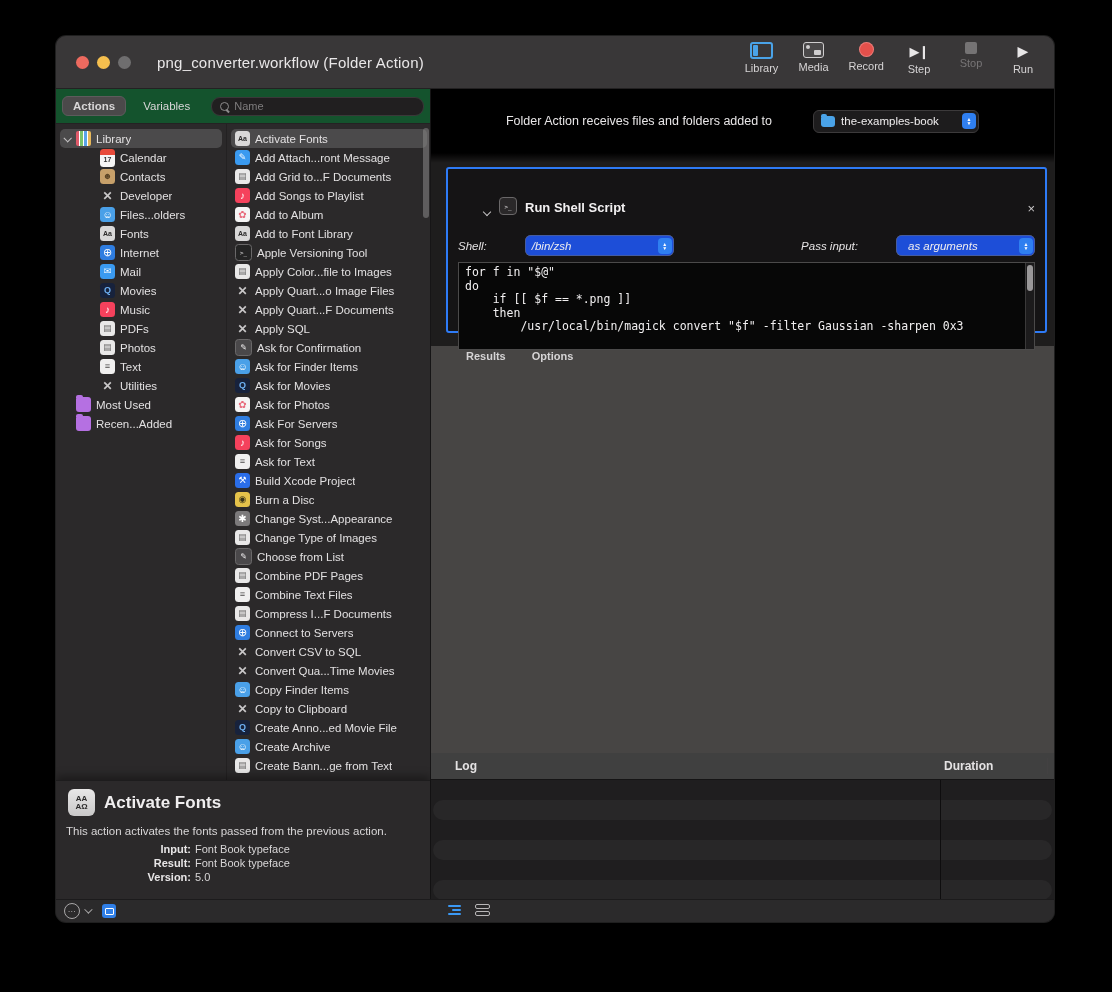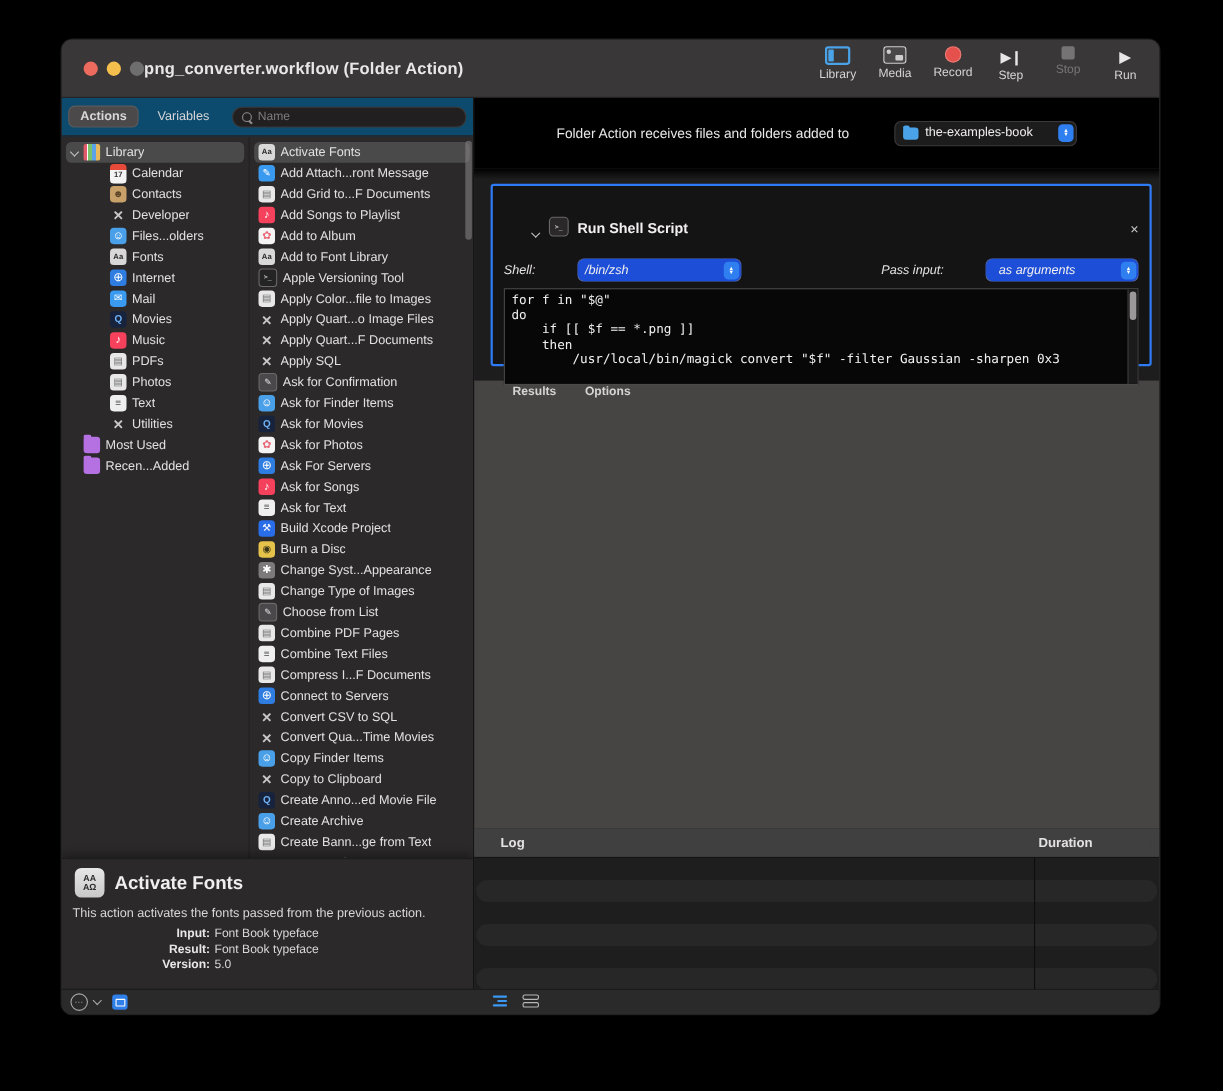--- a/index.html
+++ b/index.html
@@ -7,41 +7,41 @@
        -webkit-font-smoothing:antialiased;color:#ddd;overflow:hidden;}
   .window{position:absolute;left:56px;top:36px;width:998px;height:886px;background:#2c2a2b;
           border-radius:10px;overflow:hidden;box-shadow:0 0 0 1px rgba(255,255,255,.12),0 20px 60px rgba(0,0,0,.8);}
 
   
   .titlebar{height:52px;background:#393738;border-bottom:1px solid #232122;position:relative;
             display:flex;align-items:center;}
   .lights{display:flex;gap:8px;margin-left:20px;}
   .light{width:13px;height:13px;border-radius:50%;}
   .l-red{background:#ed6a5f;}.l-yellow{background:#f5bf4e;}.l-gray{background:#6f6e6f;}
-  .win-title{font-size:15px;font-weight:bold;color:#e9e7e8;letter-spacing:.2px;}
+  .win-title{margin-left:26px;font-size:15px;font-weight:normal;color:#e9e7e8;letter-spacing:.2px;}
   .tb-toolbar{position:absolute;right:14px;top:6px;display:flex;gap:18px;}
   .tb-item{display:flex;flex-direction:column;align-items:center;gap:3px;min-width:34px;cursor:default;}
   .tb-item .lab{font-size:11px;color:#d6d4d5;}
   .tb-item.disabled .lab{color:#777576;}
   .tbi{height:18px;display:flex;align-items:center;justify-content:center;}
   .tbi-library{width:19px;height:13px;border:2px solid #4aa3e8;border-radius:3px;position:relative;}
   .tbi-library::before{content:"";position:absolute;left:1px;top:1px;bottom:1px;width:5px;background:#4aa3e8;border-radius:1px;}
   .tbi-media{width:19px;height:14px;border:1.5px solid #cfcdce;border-radius:3px;position:relative;background:#4a4849;}
   .tbi-media::before{content:"";position:absolute;right:2px;bottom:2px;width:7px;height:5px;background:#cfcdce;border-radius:1px;}
   .tbi-media::after{content:"";position:absolute;left:2px;top:2px;width:4px;height:4px;border-radius:50%;background:#cfcdce;}
   .tbi-record{width:15px;height:15px;border-radius:50%;background:#e4504b;box-shadow:inset 0 0 0 1px rgba(255,255,255,.25);}
   .tbi-step{font-size:13px;color:#e8e6e7;letter-spacing:-1px;}
   .tbi-stop{width:12px;height:12px;background:#757374;border-radius:2px;}
   .tbi-run{font-size:14px;color:#e8e6e7;}
 
   .main{display:flex;height:810px;}
 
   
   .left-pane{width:374px;background:#2b292a;display:flex;flex-direction:column;border-right:1px solid #161516;position:relative;}
-  .left-topbar{height:34px;background:#0c4a6e;display:flex;align-items:center;border-bottom:1px solid #242223;flex:none;}
+  .left-topbar{height:34px;background:#14532d;display:flex;align-items:center;border-bottom:1px solid #242223;flex:none;}
   .tab{font-size:11.5px;color:#d8d6d7;padding:3px 10px;border-radius:6px;margin-left:6px;border:1px solid transparent;}
   .tab.selected{background:#4b494a;border-color:#5d5b5c;font-weight:bold;}
   .searchbox{flex:1;margin:0 6px 0 10px;height:17px;background:#211f20;border:1px solid #3a3839;border-radius:9px;
              display:flex;align-items:center;padding:0 8px;gap:5px;}
   .mag{width:7px;height:7px;border:1.5px solid #8d8b8c;border-radius:50%;position:relative;flex:none;}
   .mag::after{content:"";position:absolute;left:6px;top:6px;width:4px;height:1.5px;background:#8d8b8c;transform:rotate(45deg);transform-origin:0 0;}
   .search-ph{font-size:11px;color:#7e7c7d;}
 
   .panes{flex:1;display:flex;overflow:hidden;}
   .cat-col{width:170px;overflow:hidden;padding-top:5px;flex:none;}

